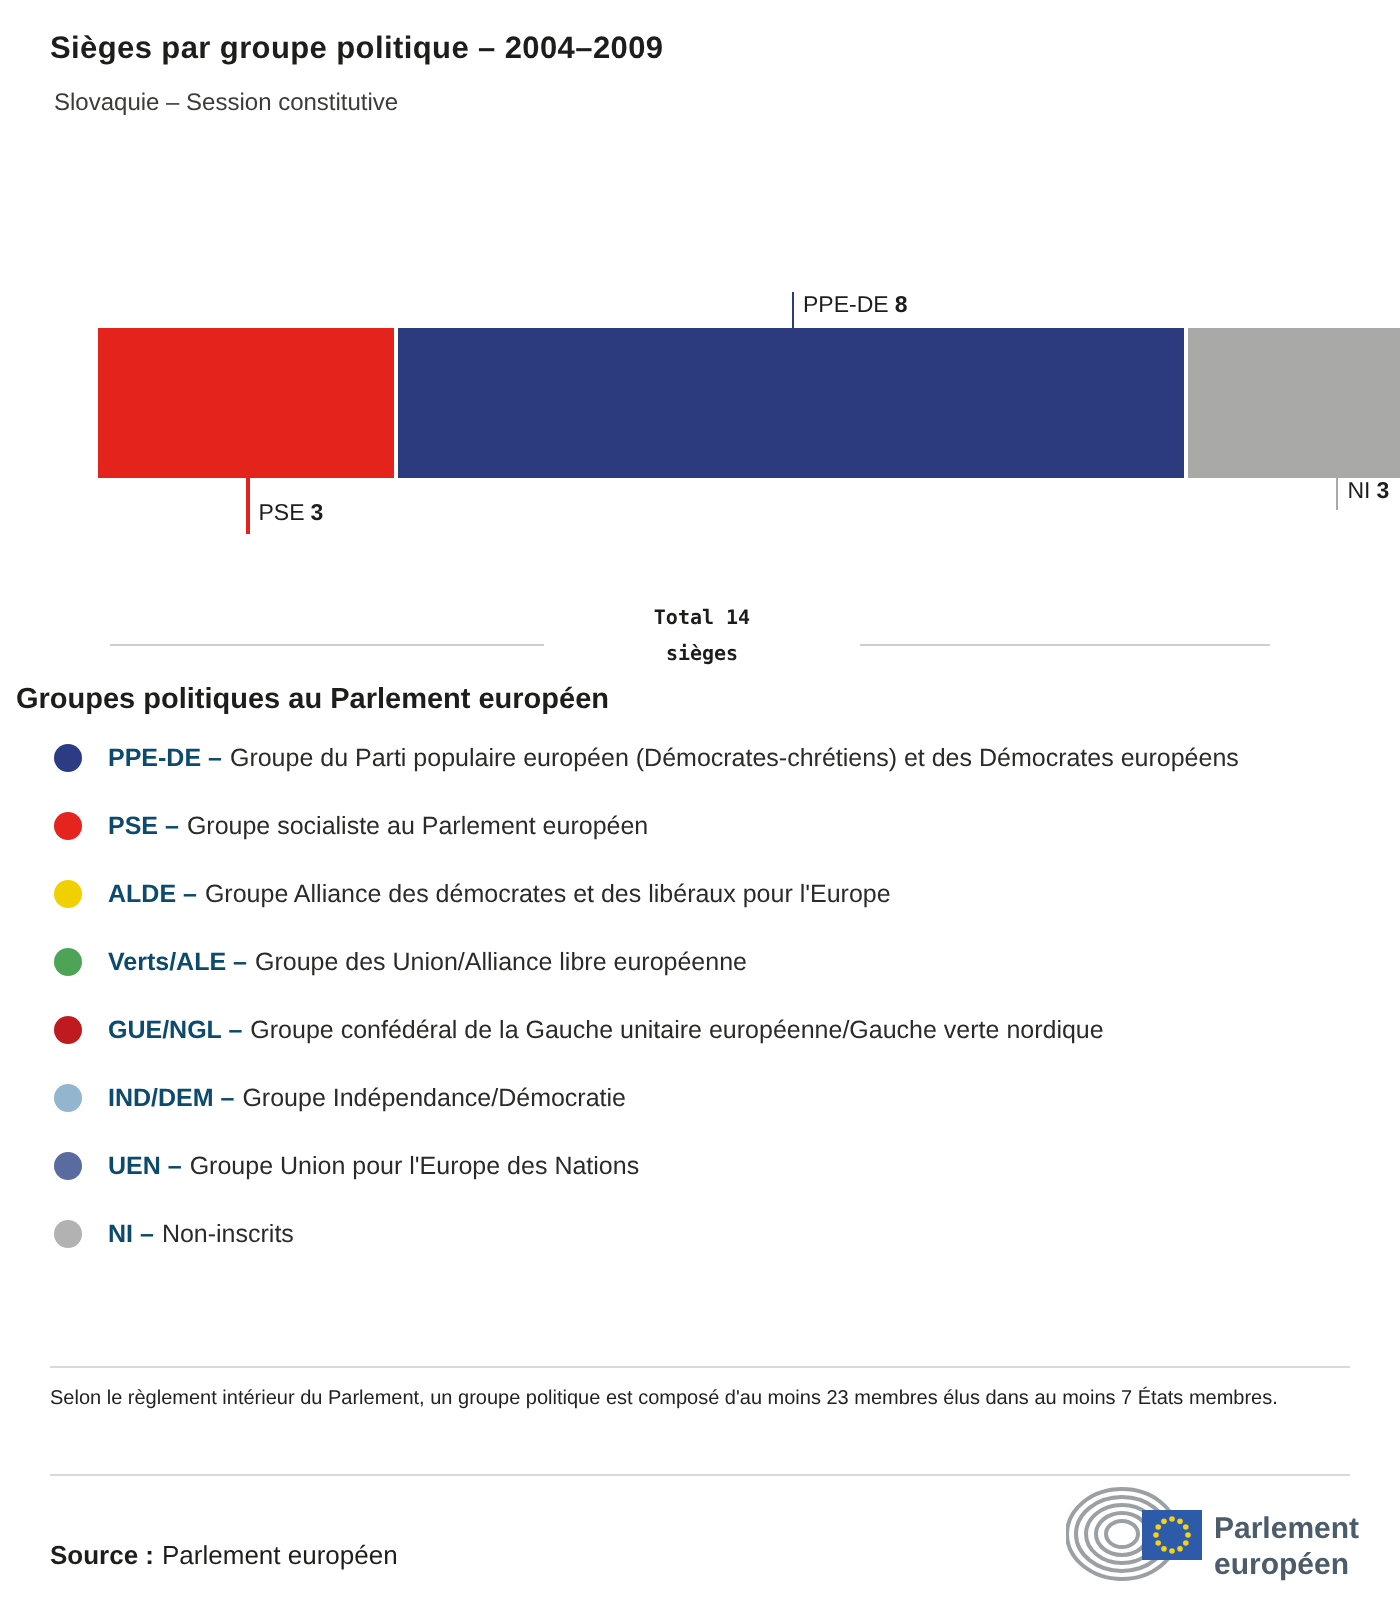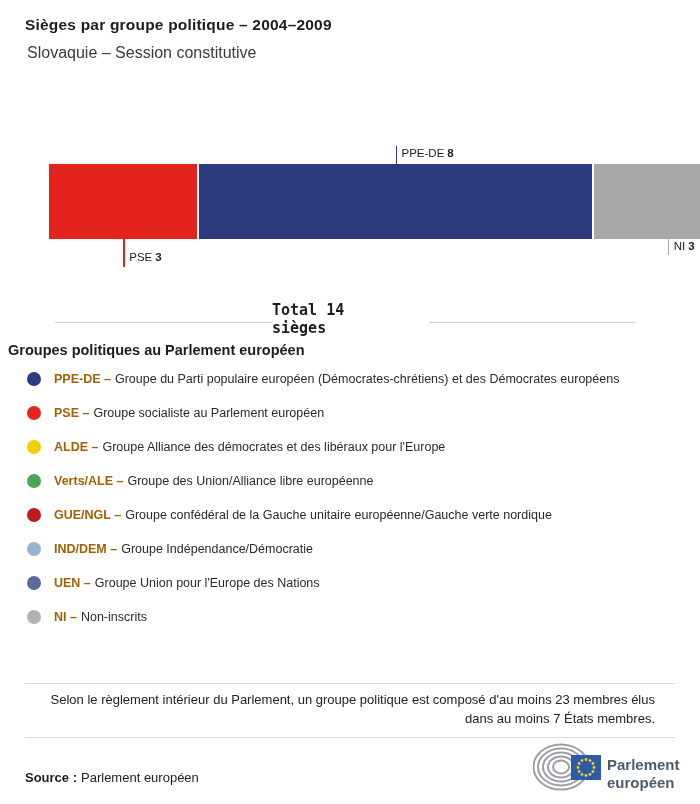--- a/index.html
+++ b/index.html
@@ -2,21 +2,21 @@
 <html><head>
 <meta charset="utf-8">
 <style>
   * { margin:0; padding:0; box-sizing:border-box; }
   html,body { background:#fff; }
   .page {
     position:relative; width:700px; height:804px; background:#fff;
     font-family:"Liberation Sans", sans-serif; color:#1d1d1b; overflow:hidden;
   }
   .title { position:absolute; left:25px; top:16px; font-size:15.5px; font-weight:bold; letter-spacing:.2px; }
-  .subtitle { position:absolute; left:27px; top:44px; font-size:16px; font-weight:400; color:#3b3b3a; }
+  .subtitle { position:absolute; left:27px; top:44px; font-size:12px; font-weight:400; color:#3b3b3a; }
 
   
   .chart { position:absolute; left:49px; top:140px; width:693px; height:130px; }
   .bar { position:absolute; left:0; top:24px; width:100%; height:75px; display:flex; gap:2px; }
   .seg { height:100%; flex-basis:0; }
   .callout { position:absolute; width:0; }
   .callout .tick { position:absolute; left:0; top:0; bottom:0; width:1.5px; display:block; }
   .callout .lbl { position:absolute; left:6px; white-space:nowrap; font-size:11.5px; color:#1d1d1b; }
   .callout .lbl b { margin-left:3px; }
   .co-ppe { top:6px; height:18px; }
@@ -24,37 +24,37 @@
   .co-pse { top:99px; height:28px; }
   .co-pse .lbl { top:12px; }
   .co-ni  { top:99px; height:16px; }
   .co-ni  .lbl { top:1px; }
 
   
   .total-line { position:absolute; height:1px; background:#cfcfcf; top:322px; }
   .total-line.left { left:55px; width:217px; }
   .total-line.right { left:430px; width:205px; }
   .total-text {
-    position:absolute; left:272px; width:158px; top:301px; 
-    font-family:"DejaVu Sans Mono", monospace; font-weight:bold; font-size:15px; line-height:18px;
+    position:absolute; left:272px; width:158px; top:301px; text-align:center;
+    font-family:"DejaVu Sans Mono", monospace; font-weight:bold; font-size:10px; line-height:18px;
   }
 
   
   .legend-heading { position:absolute; left:8px; top:342px; font-size:14.5px; font-weight:bold; }
   .legend { position:absolute; left:25px; top:369px; width:640px; }
   .legend-row { display:flex; align-items:flex-start; margin-bottom:14px; }
   .dot { width:14px; height:14px; border-radius:50%; margin:3px 13px 0 2px; flex:none; }
   .legend-text { font-size:12.5px; line-height:20px; max-width:580px; color:#2a2a29; }
-  .legend-text b { color:#a16207; margin-right:4px; }
+  .legend-text b { color:#0c4a6e; margin-right:4px; }
 
   
   .rule { position:absolute; left:25px; width:650px; height:1px; background:#d9d9d9; }
   .rule.r1 { top:683px; }
   .rule.r2 { top:737px; }
-  .footnote { position:absolute; left:25px; top:691px; width:630px; font-size:13px; line-height:18.5px; color:#222;text-align:right; }
+  .footnote { position:absolute; left:25px; top:691px; width:630px; font-size:10px; line-height:18.5px; color:#222; }
   .source { position:absolute; left:25px; top:770px; font-size:13px; color:#1d1d1b; }
   .source b { margin-right:4px;margin-top:44px; }
   .logo { position:absolute; left:533px; top:742px; display:flex; align-items:flex-end; }
   .logo-text { font-size:15px; font-weight:bold; line-height:18px; color:#4d5c6b; margin-left:6px; }
 </style>
 </head>
 <body>
 
 <div class="page">
 

